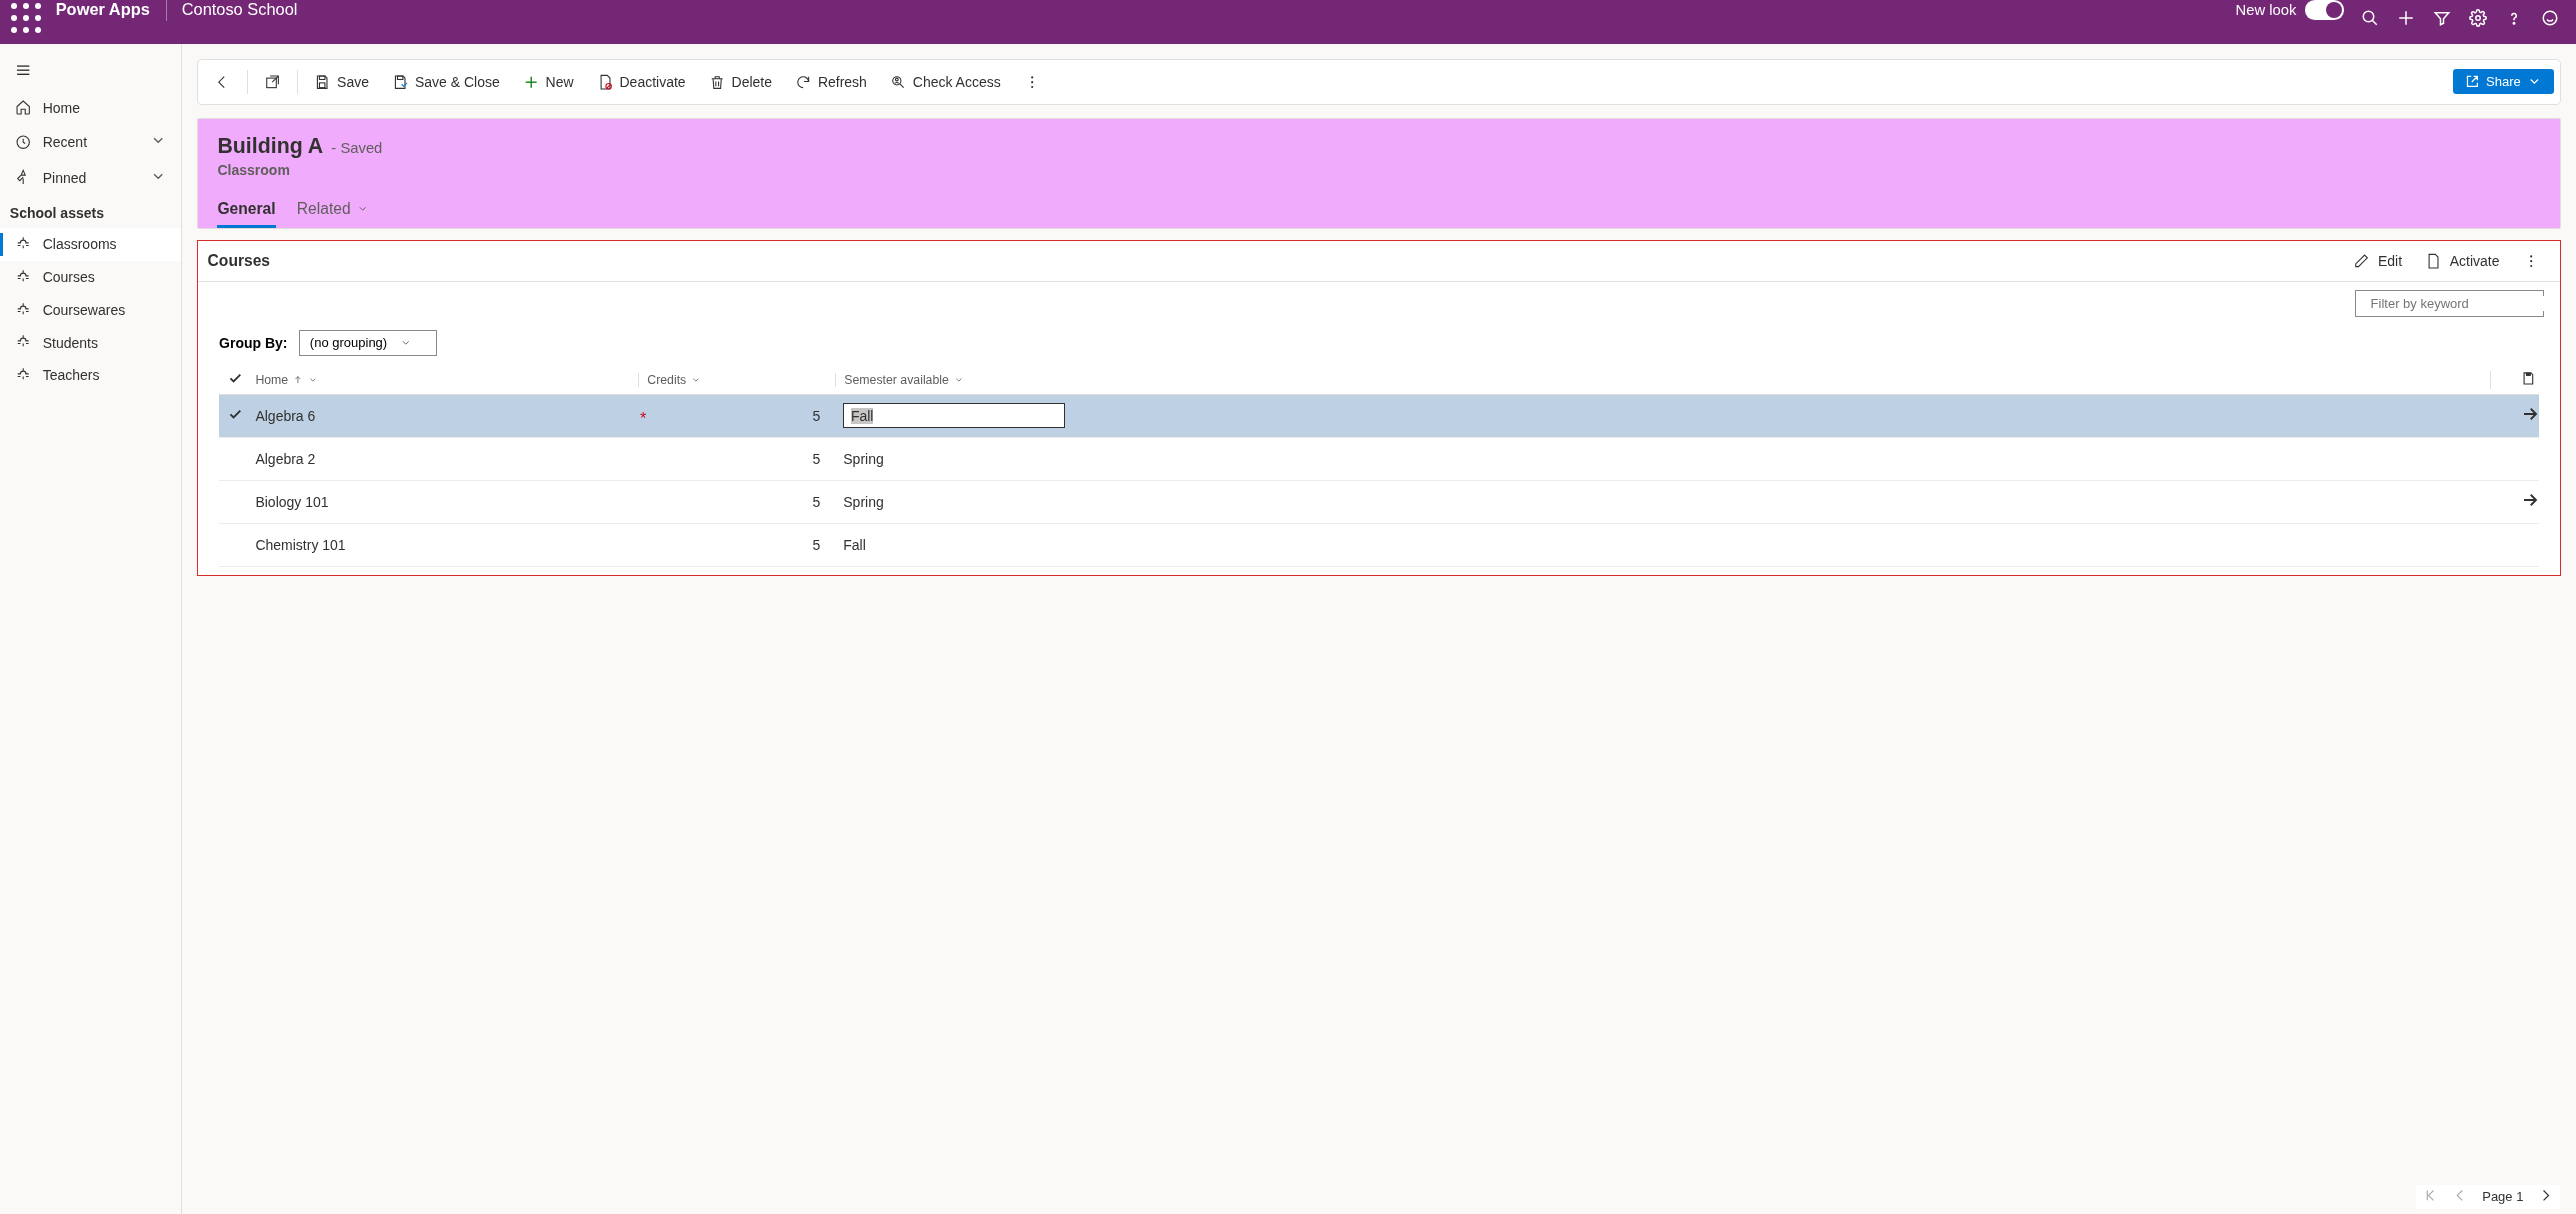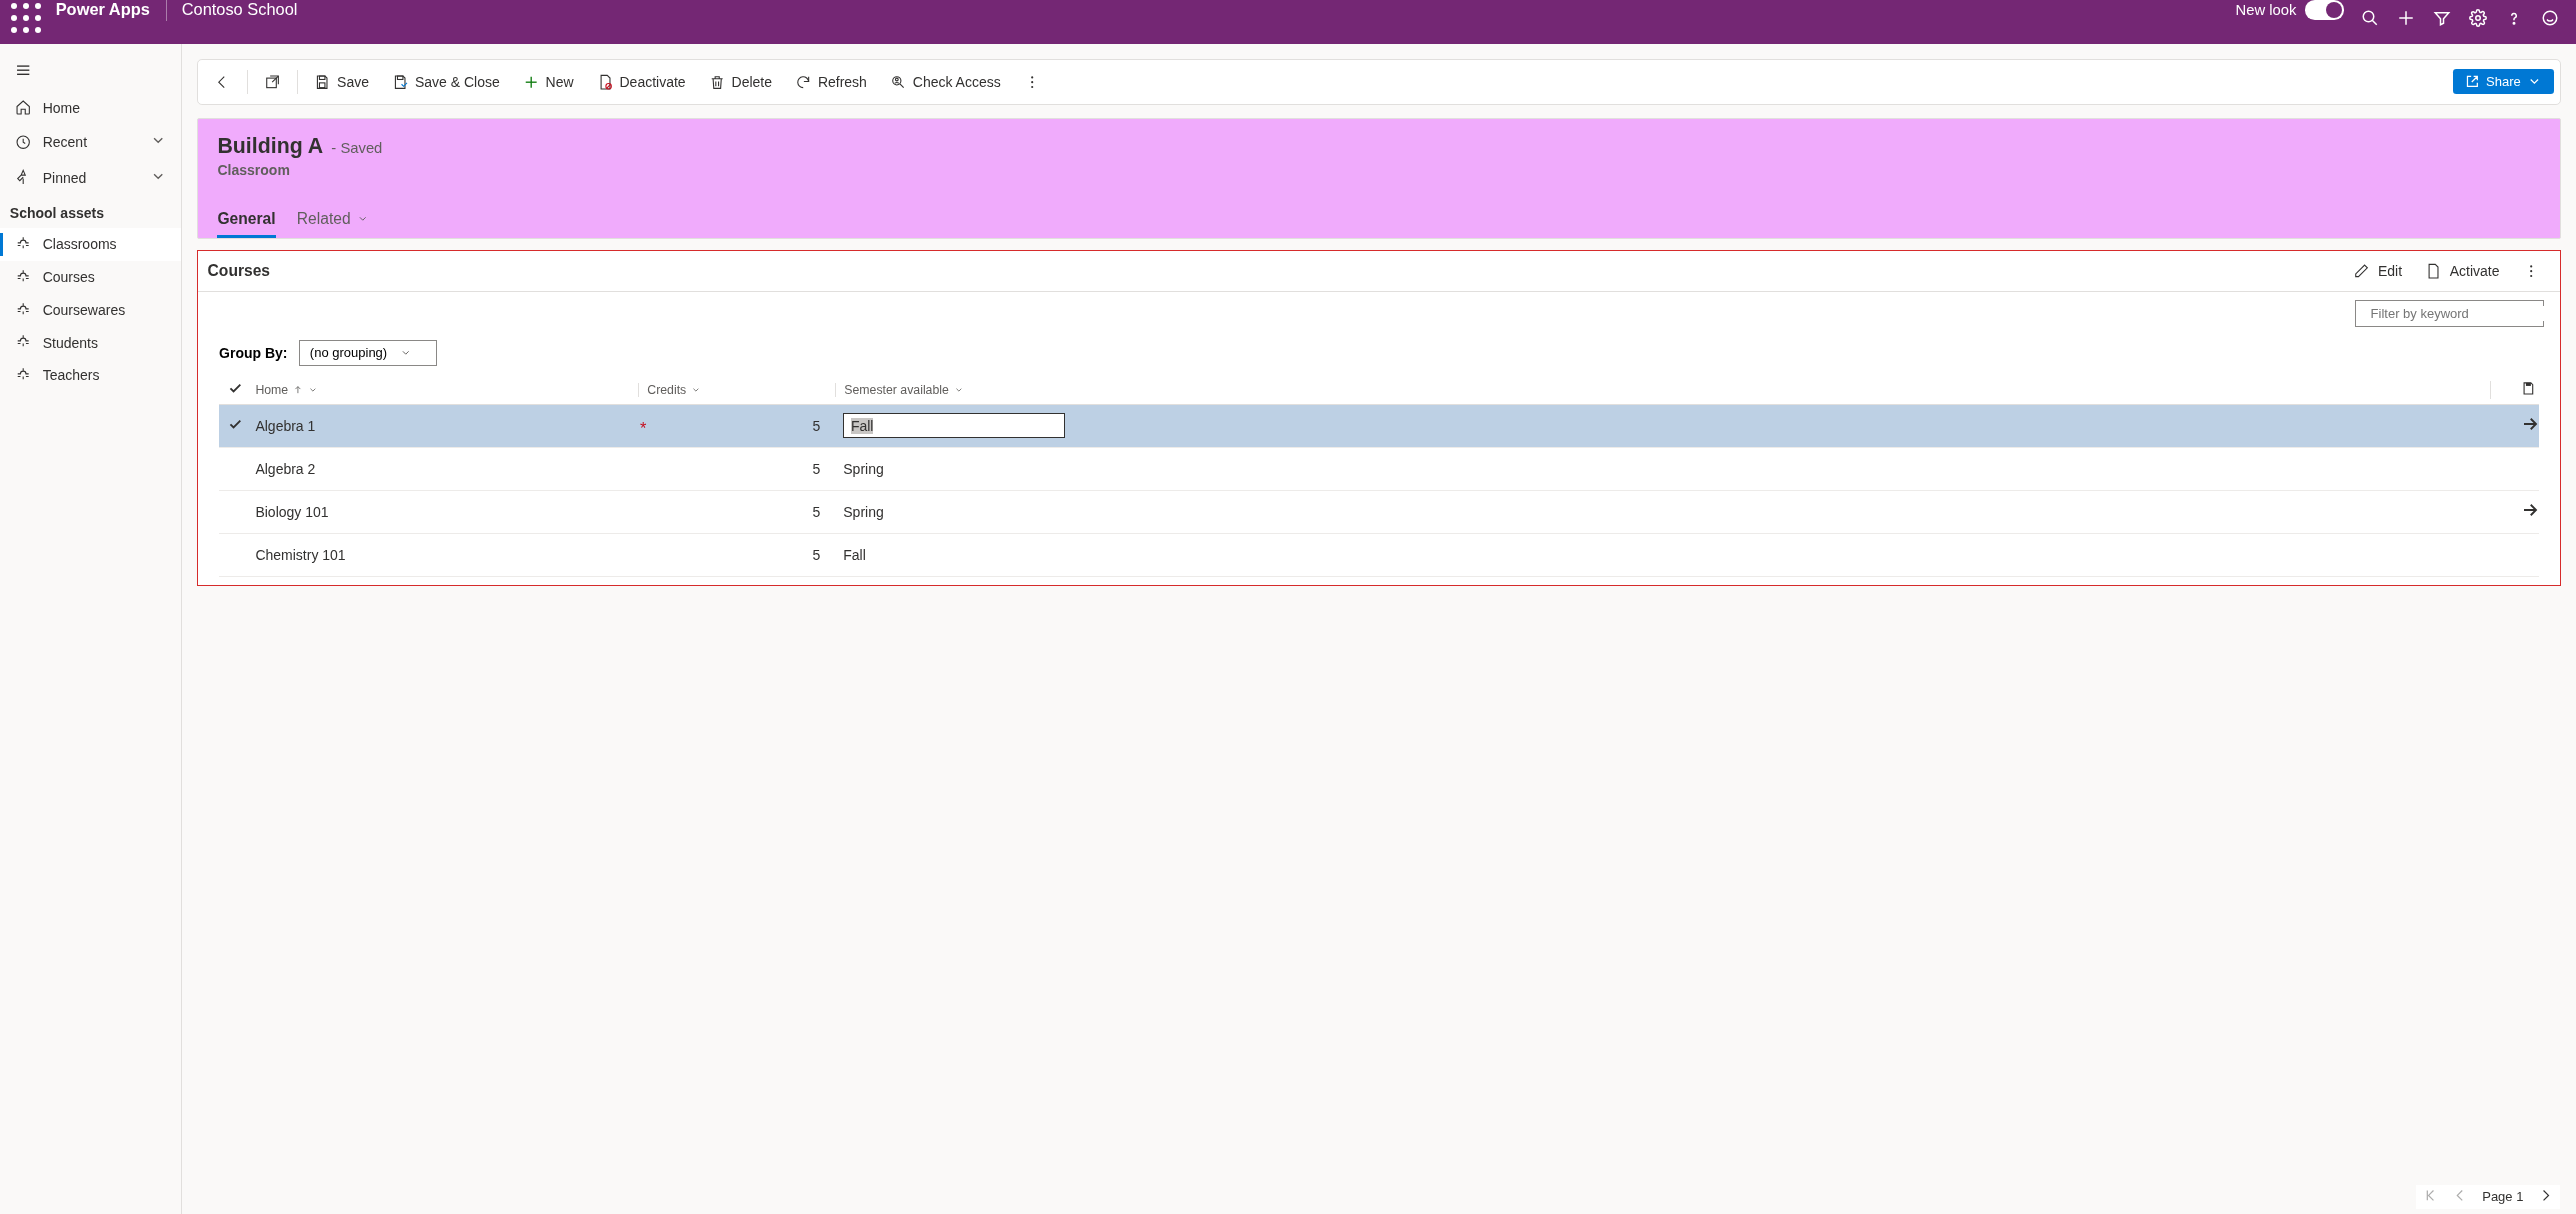--- a/index.html
+++ b/index.html
@@ -203,21 +203,21 @@
     }
     .entity-name {
       font-size: 14px;
       font-weight: 600;
       color: #605e5c;
       margin-top: 3.3px;
     }
     .tabs {
       display: flex;
       gap: 21.3px;
-      margin-top: 32px;
+      margin-top: 22px;
     }
     .tab {
       font-size: 15.6px;
       color: #605e5c;
       padding-bottom: 9.8px;
       cursor: pointer;
       display: flex;
       align-items: center;
       gap: 6.6px;
     }
@@ -678,21 +678,21 @@
           </div>
         </div>
 
         <div class="grid-row selected">
           <div class="col-check">
             <svg width="14.8" height="14.8" viewBox="0 0 24 24" fill="none" stroke="#323130" stroke-width="3">
                 <path d="M4 12l5 5L20 6"></path>
               </svg>
           </div>
           <div class="row-name-wrap">
-            <span>Algebra 1</span>
+            <span>Algebra 6</span>
             <span class="asterisk" style="right:-8.2px; top:1.6px;">*</span>
           </div>
           <div class="col-credits">5</div>
           <div class="col-sem">
             <div class="cell-input"><span class="hl">Fall</span></div>
           </div>
           <div class="col-action arrow-go">
             <svg viewBox="0 0 24 24" fill="none" stroke="#323130" stroke-width="2.5">
                 <path d="M4 12h15M13 5l7 7-7 7"></path>
               </svg>

